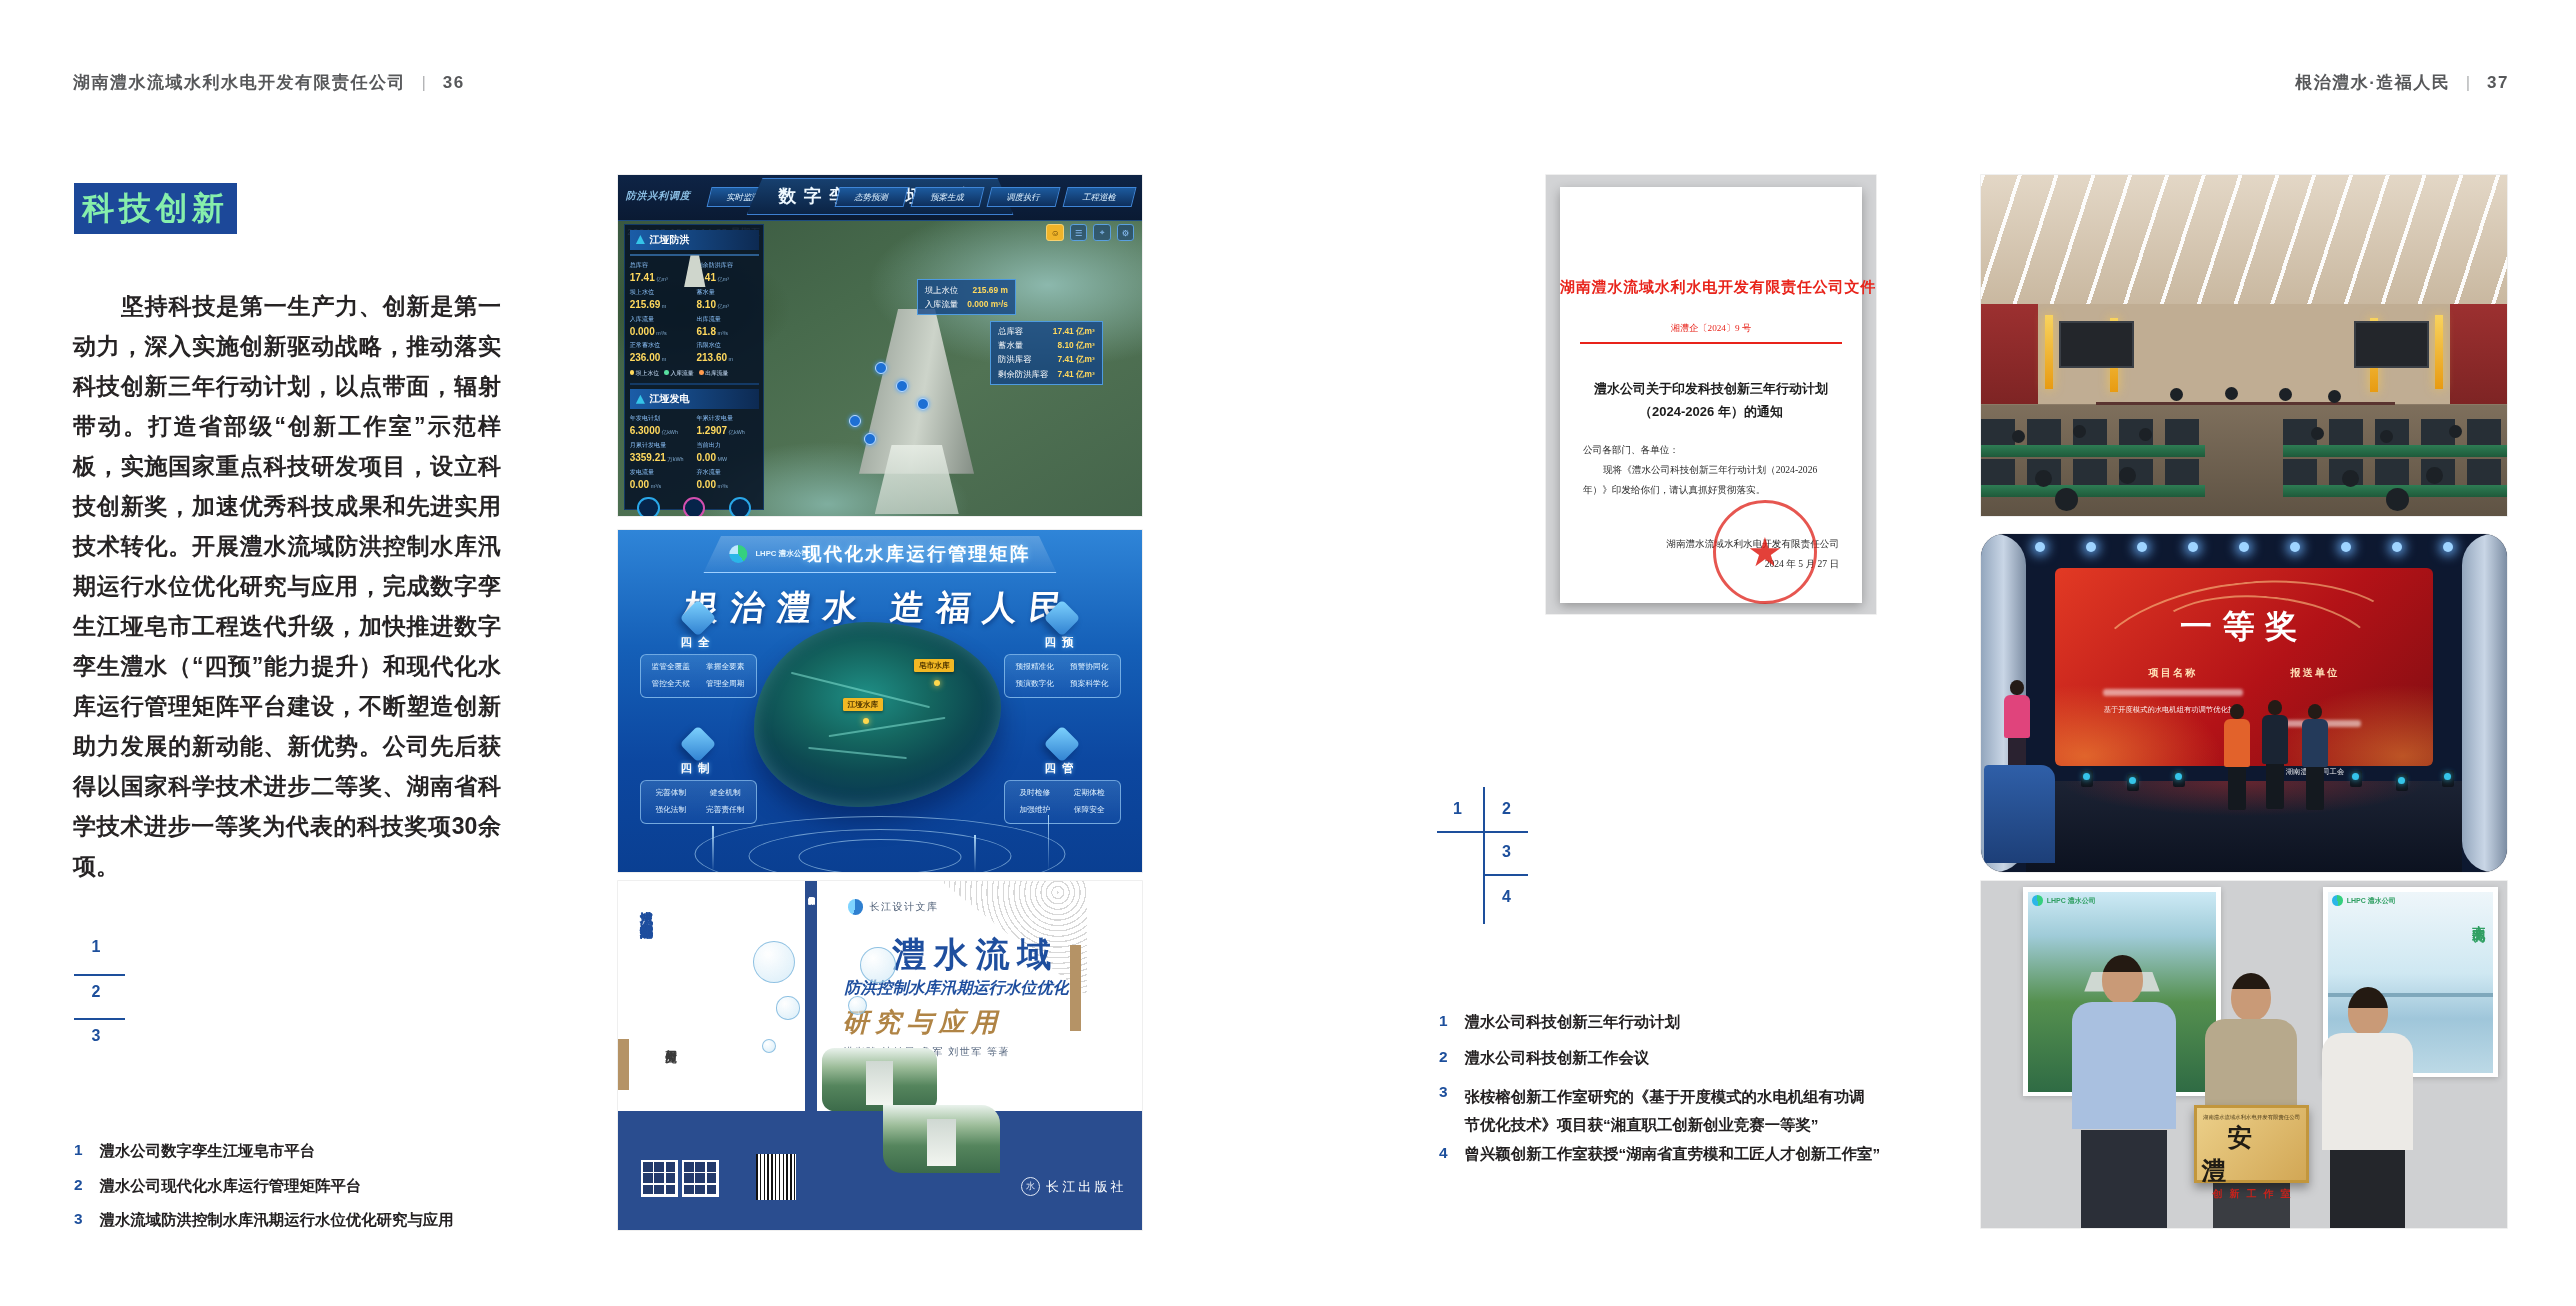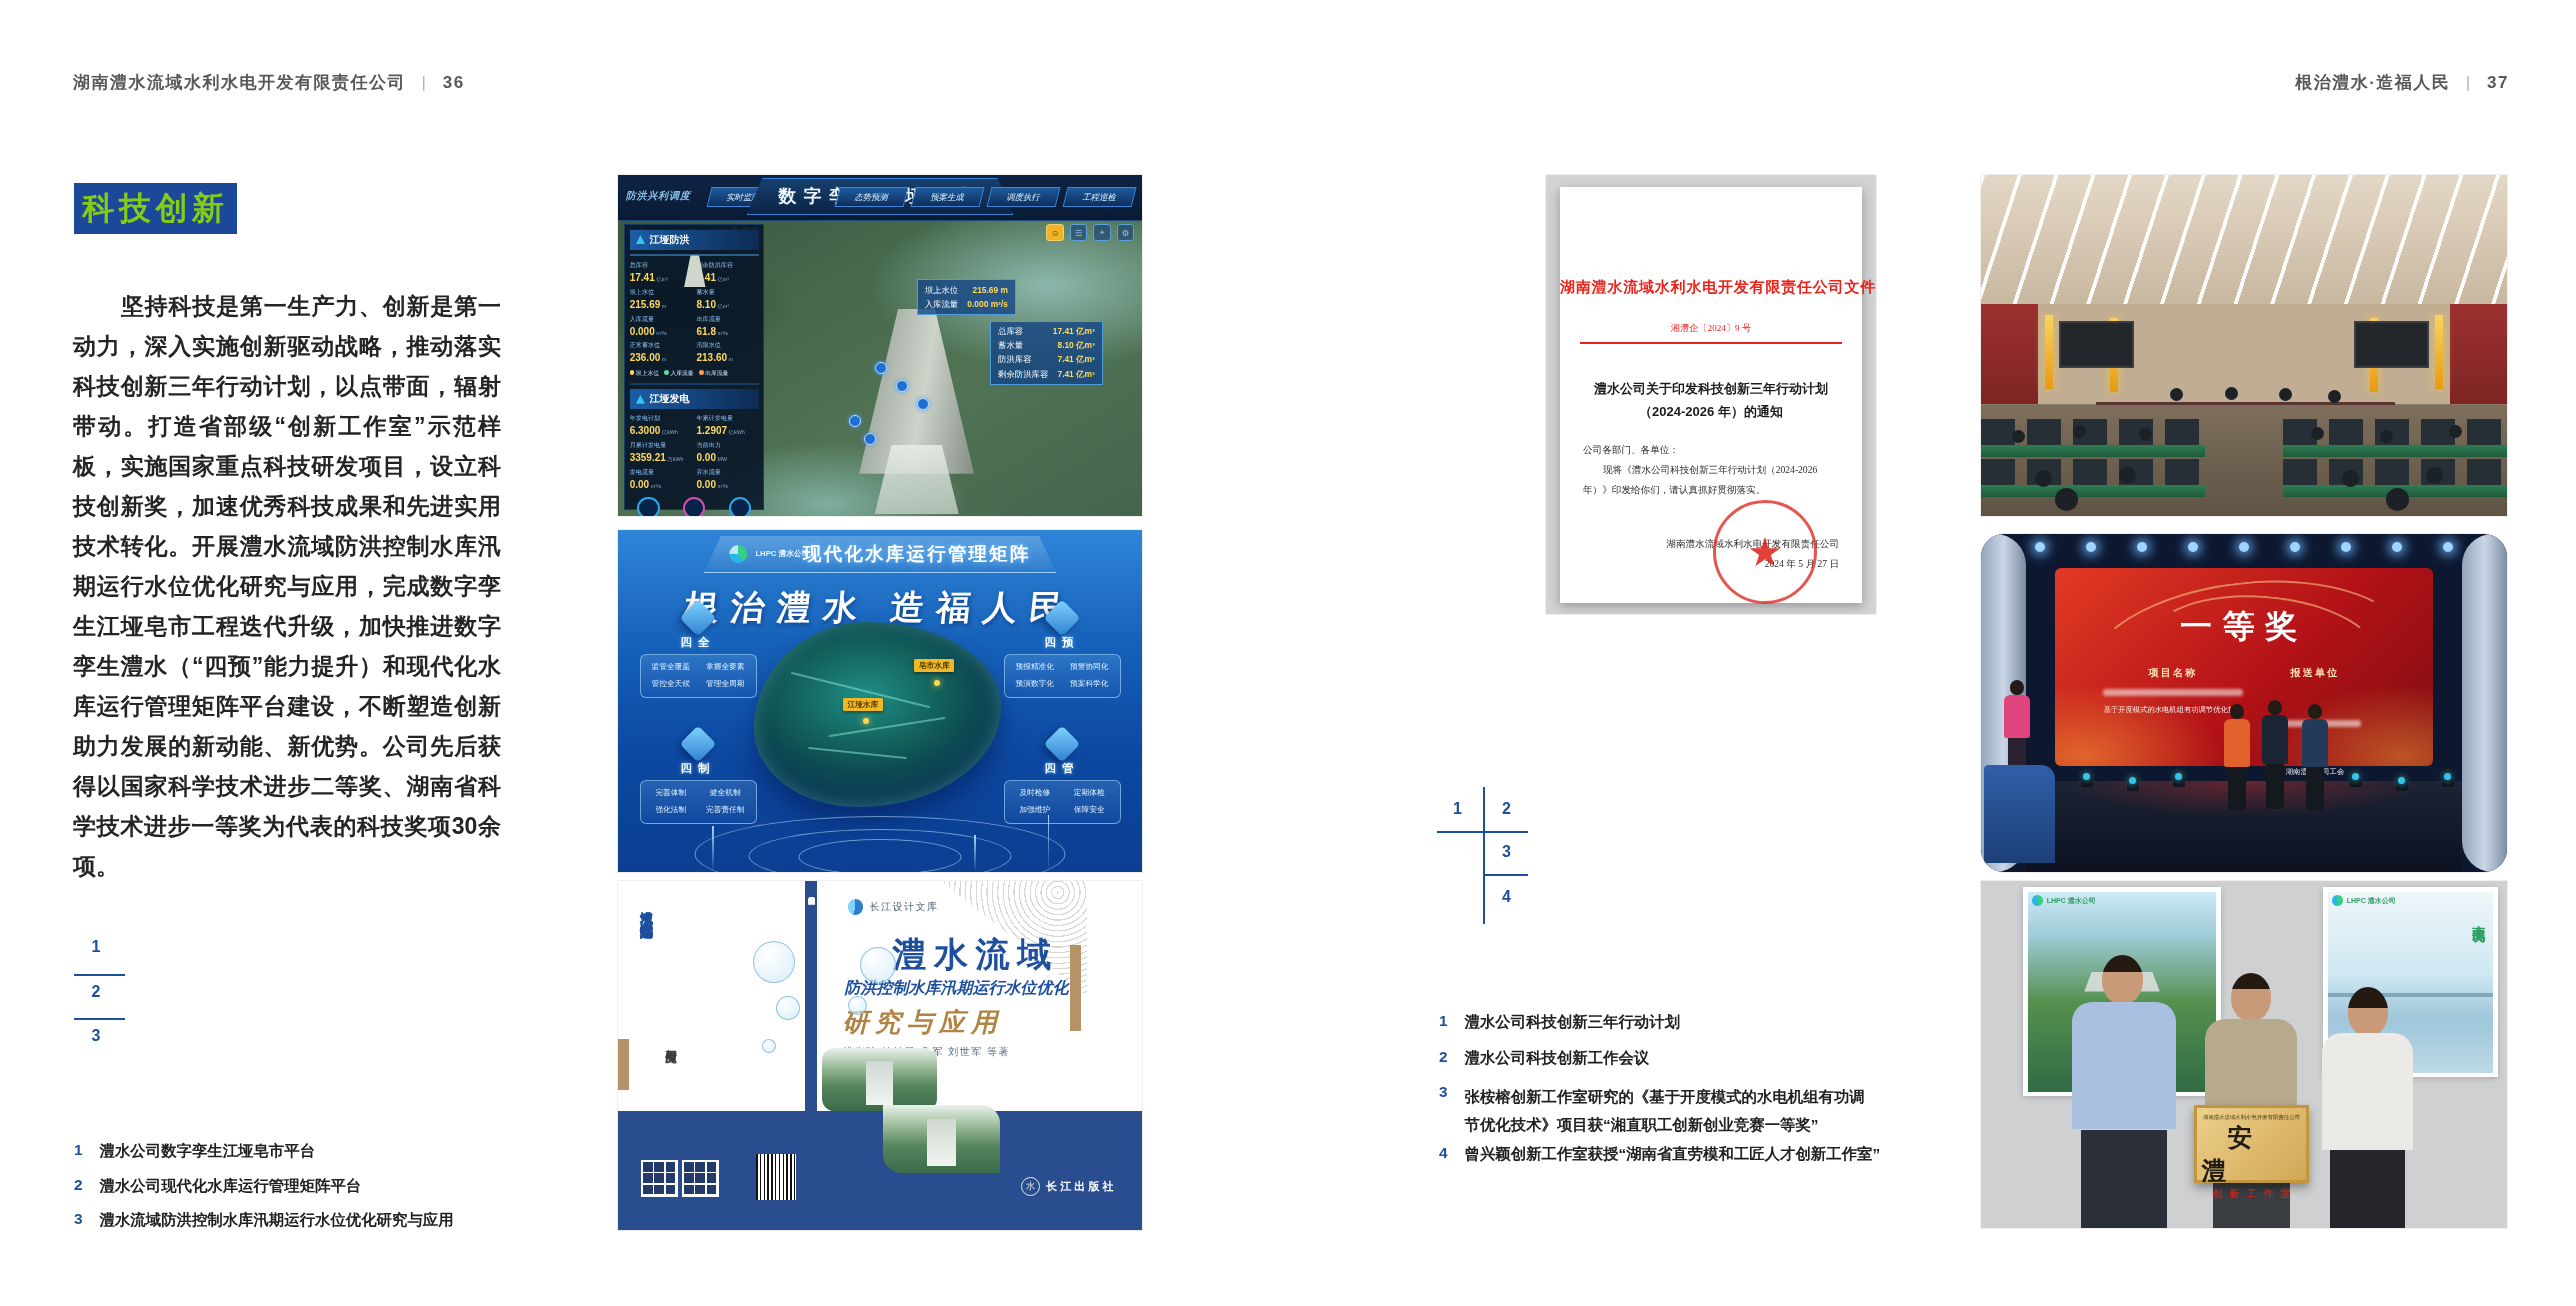--- a/index.html
+++ b/index.html
@@ -5,21 +5,21 @@
   html,body{margin:0;padding:0;background:#ffffff;}
   #spread{position:relative;width:2576px;height:1306px;background:#ffffff;
           font-family:"Liberation Sans",sans-serif;overflow:hidden;}
   .abs{position:absolute;}
 
   
   .hdr{font-size:17px;font-weight:bold;color:#57585a;letter-spacing:1.5px;white-space:nowrap;}
   .hdr .sep{color:#b3b4b6;font-weight:normal;margin:0 15.4px;}
 
   
-  .sec-title{width:163px;height:51px;background:#1c4899;color:#84cc16;font-size:32px;font-weight:bold;
+  .sec-title{width:163px;height:51px;background:#1c4899;color:#86efac;font-size:32px;font-weight:bold;
              letter-spacing:4.6px;display:flex;align-items:center;justify-content:center;}
   .para{width:428px;font-size:23px;line-height:40px;color:#262324;text-align:justify;
         text-indent:48px;font-weight:bold;}
   .fig-num{color:#1d4f9c;font-weight:bold;font-size:16px;width:46px;text-align:center;}
   .fig-line{background:#1d4f9c;height:1.5px;}
   .cap-row{display:flex;gap:17px;font-size:15.4px;font-weight:bold;color:#232021;white-space:nowrap;}
   .cap-row .cap-num{color:#1d4f9c;}
   .cap-wrap{white-space:normal;line-height:28px;}
 
   
@@ -129,21 +129,21 @@
   .bk-sub{color:#1e4e9e;font-size:16px;font-weight:bold;font-style:italic;white-space:nowrap;}
   .bk-tail{color:#b08445;font-size:26px;font-weight:bold;font-style:italic;letter-spacing:6.1px;white-space:nowrap;}
   .bk-authors{color:#5b6b83;font-size:10px;letter-spacing:1.5px;white-space:nowrap;}
   .bk-photo{position:absolute;border-radius:12.3px;overflow:hidden;
             background:linear-gradient(180deg,#e9f2ec 0%,#9dbd9a 30%,#55855d 60%,#3c6b4a 100%);}
   .bk-photo .w{position:absolute;left:38%;top:20%;width:24%;height:70%;
                background:linear-gradient(180deg,#cfd8d2,#f2f5f0);}
   .qr{background:#fff;display:grid;grid-template-columns:repeat(3,1fr);grid-template-rows:repeat(3,1fr);padding:2.3px;gap:1.5px;}
   .qr i{background:#233a6b;}
   .barcode{background:repeating-linear-gradient(90deg,#111 0 1.5px,#fff 1.5px 3.8px);}
-  .bk-pub{color:#fff;font-family:"Liberation Serif",serif;font-size:11px;letter-spacing:3.1px;font-weight:bold;}
+  .bk-pub{color:#fff;font-family:"Liberation Serif",serif;font-size:13px;letter-spacing:3.1px;font-weight:normal;}
 
   
   .docbg{background:#d2d3d5;}
   .paper{position:absolute;left:14px;top:11.5px;right:14px;bottom:11.5px;background:#fff;
          box-shadow:0 3.8px 10.7px rgba(0,0,0,.3);}
   .doc-banner{color:#e8231a;font-weight:bold;font-size:15px;text-align:center;letter-spacing:0.8px;
               font-family:"Liberation Serif",serif;white-space:nowrap;}
   .doc-no{color:#e8231a;font-size:9.2px;text-align:center;font-family:"Liberation Serif",serif;}
   .doc-rule{height:2.3px;background:#e8231a;}
   .doc-title{color:#1c1c1c;font-size:13px;font-weight:bold;text-align:center;line-height:23px;}

